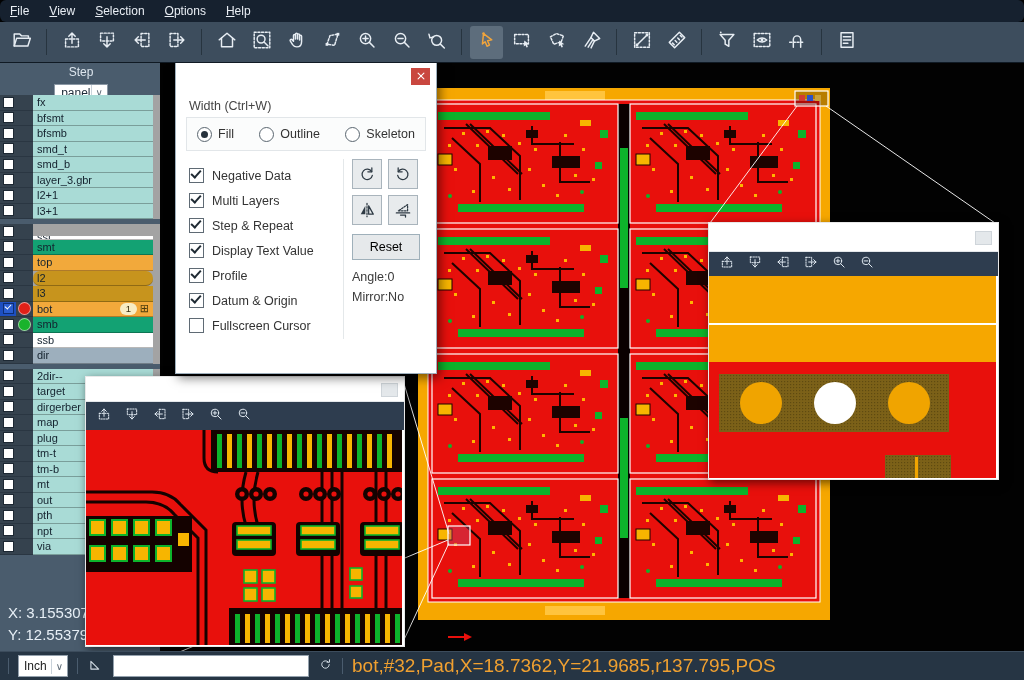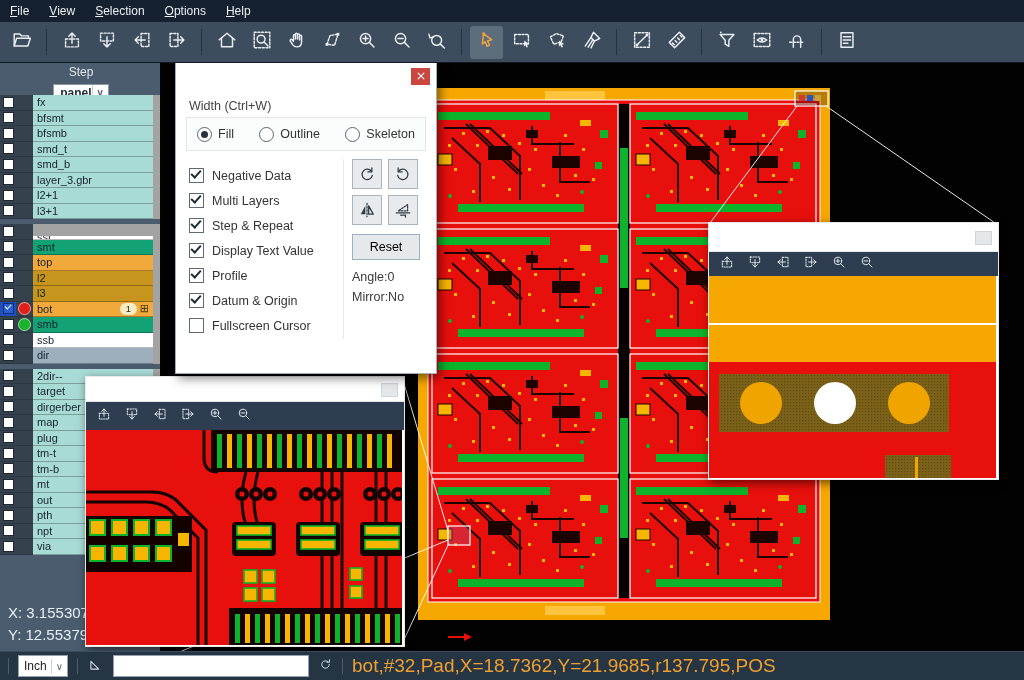--- a/index.html
+++ b/index.html
@@ -1,36 +1,36 @@
 <!DOCTYPE html>
 <html><head>
 <meta charset="utf-8">
 <style>
   html,body{margin:0;padding:0;background:#222;}
   #app{width:1024px;height:680px;position:relative;background:#020202;overflow:hidden;
        font-family:"Liberation Sans",sans-serif;-webkit-font-smoothing:antialiased;}
   
   #menubar{position:absolute;left:0;top:0;right:0;height:22px;background:#16212f;display:flex;
-           align-items:center;color:#e9eef4;font-size:12px;z-index:40;}
+           align-items:center;color:#e9eef4;font-size:12px;z-index:40;border-radius:6px;}
   .mitem{padding:2px 10px;cursor:default;}
   .mitem u{text-decoration:underline;}
   
   #toolbar{position:absolute;left:0;top:22px;right:0;height:40px;background:#3d4d5d;display:flex;
            align-items:center;padding:0 4px;z-index:40;border-bottom:1px solid #101a24;}
   .tbtn{width:33px;height:33px;display:flex;align-items:center;justify-content:center;border-radius:3px;margin:0 1px;}
   .tbtn.active{background:#5d6d7c;}
   .ic{width:22px;height:22px;color:#e7edf3;stroke:currentColor;fill:none;stroke-width:1.6;
       stroke-linecap:round;stroke-linejoin:round;}
   .sep{width:1px;height:26px;background:#27343f;margin:0 7px;flex:none;}
   
   #body{position:absolute;top:62px;left:0;right:0;bottom:28px;display:flex;}
   #sidebar{width:160px;background:#4a5c6d;position:relative;flex:none;z-index:2;}
   #step-row{height:26px;display:flex;align-items:center;padding:3px 3px 0 5px;gap:5px;color:#dde6ee;font-size:12px;flex-direction:column;}
   #step-select{flex:1;height:20px;background:#fff;border:1px solid #8b98a5;display:flex;align-items:center;
-               justify-content:space-between;padding:0 0 0 6px;font-size:12px;color:#1c2a38;font-weight:bold;}
+               justify-content:space-between;padding:0 0 0 6px;font-size:12px;color:#1c2a38;}
   .chev{color:#5d6a76;font-size:10px;border-left:1px solid #c9d2da;padding:2px 4px;}
   #layer-list{position:absolute;top:33px;left:0;right:0;}
   .lgroup{margin-bottom:5px;}
   .lrow{height:15.5px;display:flex;align-items:stretch;background:#a3a3a3;}
   .cbcell{width:16px;background:#35424e;border-bottom:1px solid #2a3642;display:flex;align-items:center;
           justify-content:center;flex:none;}
   .cb{width:9px;height:9px;background:#fff;border:1.5px solid #1d2833;position:relative;}
   .cb.checked{background:#2a5ed1;border-color:#0e2d72;}
   .cb.checked::after{content:"";position:absolute;left:1px;top:0px;width:5px;height:3px;
           border-left:1.5px solid #fff;border-bottom:1.5px solid #fff;transform:rotate(-48deg);}
@@ -371,21 +371,21 @@
               <div class="dotcell"></div>
               <div class="bar" style="background: rgb(242, 169, 59);">
                 <span>top</span>
               </div>
             </div>
             <div class="lrow">
               <div class="cbcell">
                 <span class="cb"></span>
               </div>
               <div class="dotcell"></div>
-              <div class="bar" style="background: rgb(199, 148, 29);">
+              <div class="bar" style="background: rgb(199, 148, 29); border-radius: 7px;">
                 <span>l2</span>
               </div>
             </div>
             <div class="lrow">
               <div class="cbcell">
                 <span class="cb"></span>
               </div>
               <div class="dotcell"></div>
               <div class="bar" style="background: rgb(199, 148, 29);">
                 <span>l3</span>

